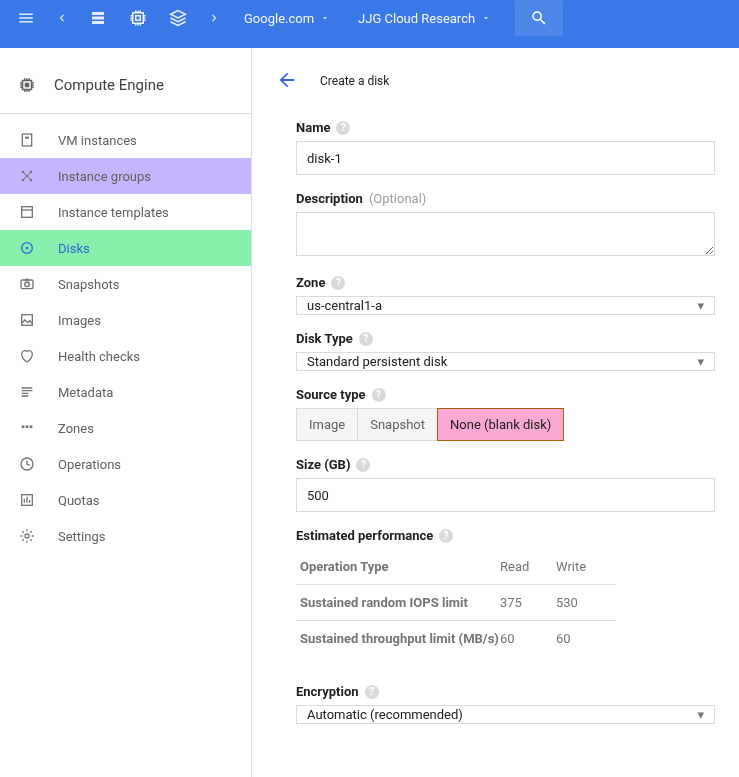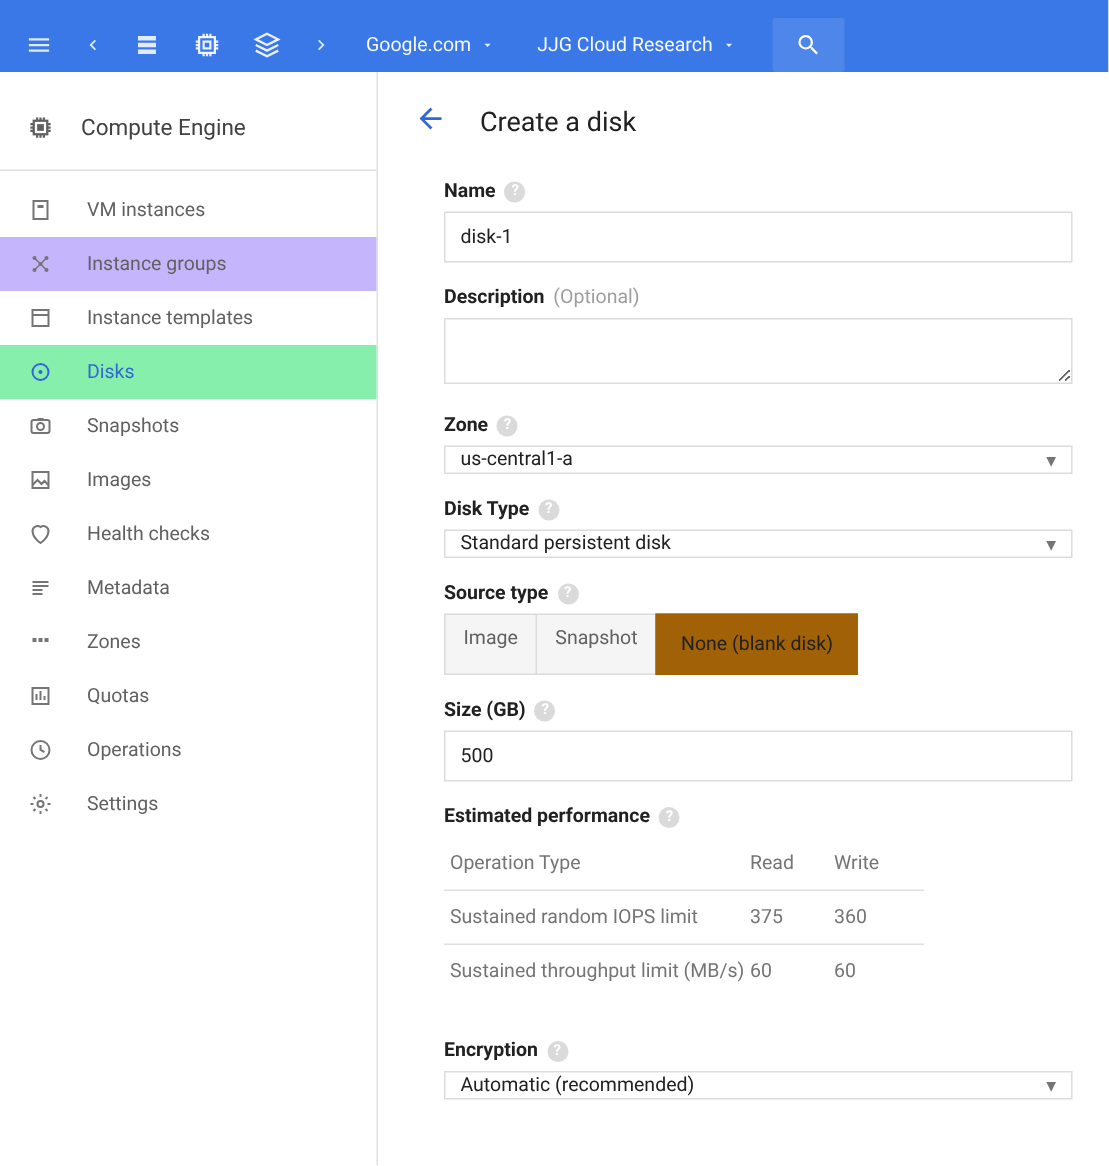--- a/index.html
+++ b/index.html
@@ -1,18 +1,18 @@
 <!DOCTYPE html>
 <html><head>
 <meta charset="utf-8">
 <style>
   * { box-sizing: border-box; margin: 0; padding: 0; }
   body { font-family: Roboto, Arial, sans-serif; font-size: 13px; color: #212121; background: #fff; width: 739px; }
   
-  .topbar { height: 48px; background: #3b78e7; display: flex; align-items: flex-end; padding: 0 8px; gap: 4px; color: #fff; }
+  .topbar { height: 48px; background: #3b78e7; display: flex; align-items: flex-start; padding: 0 8px; gap: 4px; color: #fff; }
   .topbar-btn { width: 36px; height: 36px; display: flex; align-items: center; justify-content: center; cursor: pointer; border-radius: 2px; }
   .topbar-btn.narrow { width: 28px; }
   .topbar-btn svg { fill: rgba(255,255,255,0.85); }
   .topbar-label { display: flex; align-items: center; gap: 6px; padding: 0 12px; height: 36px; font-size: 13px; color: rgba(255,255,255,0.95); cursor: pointer; }
   .topbar-search { background: #4e86e9; width: 48px; height: 36px; display: flex; align-items: center; justify-content: center; border-radius: 2px; margin-left: 8px; cursor: pointer; }
   
   .layout { display: flex; height: 729px; }
   
   .sidebar { width: 252px; border-right: 1px solid #e0e0e0; padding-top: 8px; }
   .product-header { display: flex; align-items: center; height: 58px; padding: 0 18px; gap: 18px; border-bottom: 1px solid #e0e0e0; margin-bottom: 8px; }
@@ -20,44 +20,44 @@
   .nav-item { display: flex; align-items: center; height: 36px; padding: 0 18px; gap: 22px; cursor: pointer; color: #616161; font-size: 13px; }
   .nav-item.hovered { background: #c4b5fd; }
   .nav-item.active { background: #86efac; color: #3367d6; }
   .nav-item.active svg { fill: #3367d6; }
   .nav-item svg { fill: #757575; }
   .nav-icon { width: 18px; height: 18px; display: flex; align-items: center; justify-content: center; }
   
   .content { flex: 1; padding: 0 24px; overflow: auto; }
   .page-header { display: flex; align-items: center; gap: 22px; height: 66px; }
   .page-header .back { cursor: pointer; }
-  .page-header h1 { font-size: 18px; font-weight: 400; color: #212121; }
+  .page-header h1 { font-size: 12px; font-weight: 400; color: #212121; }
   
   .form { margin-top: 6px; margin-left: 20px; }
   .field { margin-bottom: 16px; }
   .field-label { font-size: 13px; font-weight: 700; color: #212121; display: flex; align-items: center; gap: 6px; margin-bottom: 6px; }
   .field-label .optional { font-weight: 400; color: #9e9e9e; }
   .help-icon { width: 14px; height: 14px; border-radius: 50%; background: #dadada; color: #fff; font-size: 10px; display: inline-flex; align-items: center; justify-content: center; cursor: help; }
   .text-input { width: 100%; height: 34px; border: 1px solid #dcdcdc; padding: 0 10px; font-size: 13px; color: #212121; font-family: inherit; }
   textarea.text-input { height: 44px; padding: 8px 10px; resize: vertical; }
   .select { width: 100%; height: 19px; border: 1px solid #dcdcdc; padding: 0 10px; font-size: 13px; display: flex; align-items: center; justify-content: space-between; cursor: pointer; background: #fff; }
   .select .caret { color: #757575; }
   
   .seg-group { display: flex; }
   .seg { border: 1px solid #dcdcdc; padding: 8px 12px; font-size: 13px; color: #616161; background: #f5f5f5; cursor: pointer; }
   .seg + .seg { border-left: none; text-align: center; }
-  .seg.active { background: #a16207; color: #212121; border: 5px solid #a16207; position: relative; z-index: 1; }
+  .seg.active { background: #f9a8d4; color: #212121; border: 1px solid #a16207; position: relative; z-index: 1; }
   .seg:nth-child(3).active { margin-left: -1px; }
   
   .perf-table { width: 320px; font-size: 13px; color: #757575; }
   .perf-head, .perf-row { display: flex; padding: 10px 4px; }
   .perf-head { border-bottom: 1px solid #e0e0e0; color: #757575; }
   .perf-row { border-bottom: 1px solid #e0e0e0; }
   .perf-row:last-child { border-bottom: none; }
-  .col-op { flex: 1; }
+  .col-op { flex: 1; font-weight: bold; }
   .col-r, .col-w { width: 56px; }
 </style>
 </head>
 <body>
 
 <div class="topbar">
   <div class="topbar-btn">
     <svg width="18" height="18" viewBox="0 0 24 24">
         <path d="M3 18h18v-2H3v2zm0-5h18v-2H3v2zm0-7v2h18V6H3z"></path>
       </svg>
@@ -201,34 +201,34 @@
               <rect x="4" y="8" width="4" height="4" fill="currentColor"></rect>
               <rect x="10" y="8" width="4" height="4" fill="currentColor"></rect>
               <rect x="16" y="8" width="4" height="4" fill="currentColor"></rect>
             </svg>
           </span>
           <span>Zones</span>
         </div>
         <div class="nav-item">
           <span class="nav-icon" style="color: rgb(117, 117, 117);">
             <svg width="16" height="16" viewBox="0 0 24 24">
+              <circle cx="12" cy="12" r="9" fill="none" stroke="currentColor" stroke-width="2"></circle>
+              <path d="M12 7v5l4 2" stroke="currentColor" stroke-width="2" fill="none"></path>
+            </svg>
+          </span>
+          <span>Operations</span>
+        </div>
+        <div class="nav-item">
+          <span class="nav-icon" style="color: rgb(117, 117, 117);">
+            <svg width="16" height="16" viewBox="0 0 24 24">
               <rect x="4" y="4" width="16" height="16" fill="none" stroke="currentColor" stroke-width="2"></rect>
               <path d="M8 16V10M12 16V7M16 16v-4" stroke="currentColor" stroke-width="2"></path>
             </svg>
           </span>
           <span>Quotas</span>
-        </div>
-        <div class="nav-item">
-          <span class="nav-icon" style="color: rgb(117, 117, 117);">
-            <svg width="16" height="16" viewBox="0 0 24 24">
-              <circle cx="12" cy="12" r="9" fill="none" stroke="currentColor" stroke-width="2"></circle>
-              <path d="M12 7v5l4 2" stroke="currentColor" stroke-width="2" fill="none"></path>
-            </svg>
-          </span>
-          <span>Operations</span>
         </div>
         <div class="nav-item">
           <span class="nav-icon" style="color: rgb(117, 117, 117);">
             <svg width="16" height="16" viewBox="0 0 24 24">
               <circle cx="12" cy="12" r="3" fill="none" stroke="currentColor" stroke-width="2"></circle>
               <path d="M12 2v3M12 19v3M2 12h3M19 12h3M5 5l2 2M17 17l2 2M19 5l-2 2M7 17l-2 2" stroke="currentColor" stroke-width="2"></path>
             </svg>
           </span>
           <span>Settings</span>
         </div>
@@ -312,21 +312,21 @@
         <div class="perf-table">
           <div class="perf-head">
             <div class="col-op">Operation Type</div>
             <div class="col-r">Read</div>
             <div class="col-w">Write</div>
           </div>
           <div id="perf-rows">
               <div class="perf-row">
                 <div class="col-op">Sustained random IOPS limit</div>
                 <div class="col-r">375</div>
-                <div class="col-w">360</div>
+                <div class="col-w">530</div>
               </div>
               <div class="perf-row">
                 <div class="col-op">Sustained throughput limit (MB/s)</div>
                 <div class="col-r">60</div>
                 <div class="col-w">60</div>
               </div>
             </div>
         </div>
       </div>
 

